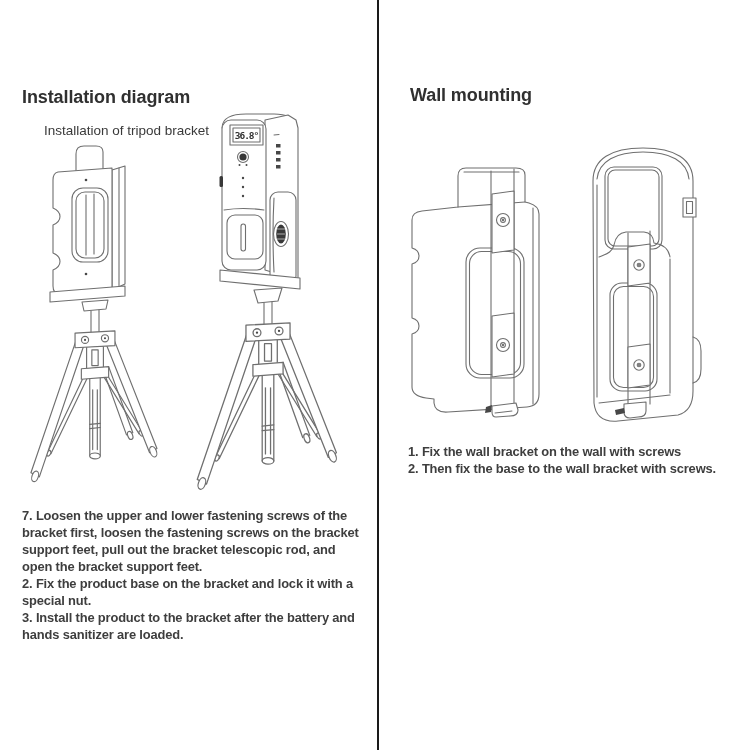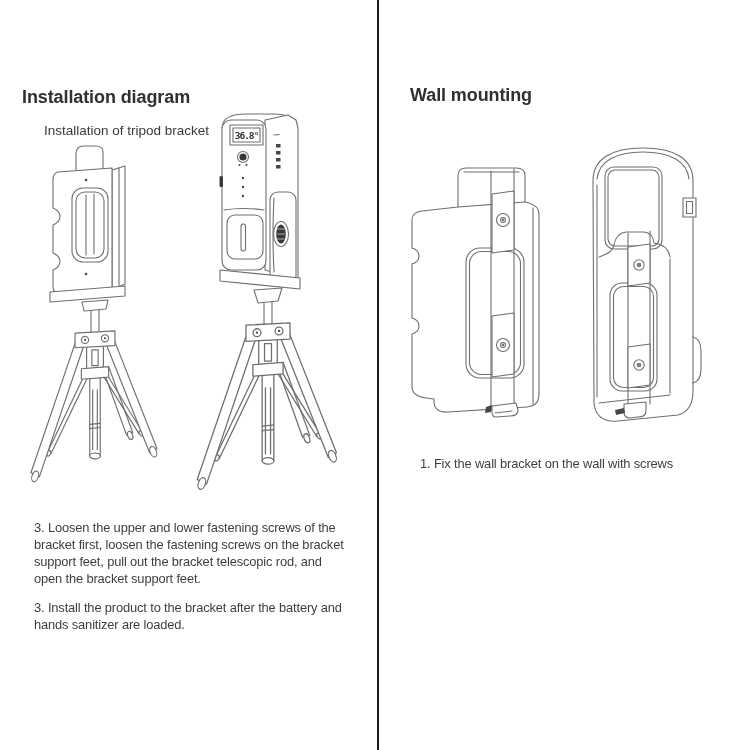--- a/index.html
+++ b/index.html
@@ -11,21 +11,21 @@
   .page{position:relative;width:750px;height:750px;background:var(--bg);
     font-family:"Liberation Sans","DejaVu Sans",sans-serif;overflow:hidden;}
   .divider{position:absolute;left:377px;top:0;width:1.5px;height:750px;background:var(--divider);}
   .h1{position:absolute;font-size:18px;font-weight:700;color:var(--heading);letter-spacing:-.1px;}
   .h1.left{left:22px;top:87px;}
   .h1.right{left:410px;top:85px;text-align:right;}
   .sub{position:absolute;left:33px;top:123px;font-size:13.5px;color:#3a3a3a;margin-left:11px;}
   .instr{position:absolute;font-size:12.9px;line-height:17px;color:var(--text);letter-spacing:-.15px;}
   .instr.left{left:22px;top:507px;width:338px;}
   .instr.right{left:408px;top:444px;width:318px;line-height:16.5px;}
-  .instr p{margin:12px;}
+  .instr p{margin:0;font-weight:bold;}
   .illus{position:absolute;}
   .illus *{stroke:var(--line-art);stroke-width:1.1;fill:none;stroke-linecap:round;stroke-linejoin:round;}
   .illus .w{fill:#ffffff;}
   .illus .dk{fill:var(--ink-dark);stroke:none;}
   .illus .dk2{fill:#383838;stroke:none;}
   .illus .hl{stroke:#ffffff;stroke-width:.6;}
   .illus .lcdtxt{font-family:"DejaVu Sans Mono",monospace;font-size:9.5px;font-weight:bold;
     fill:#2e2e2e;stroke:none;letter-spacing:-1px;}
 </style>
 </head>
@@ -214,21 +214,23 @@
     <g>
       <path class="w" d="M58,263 L80,261 L80,270 Q80,276 72,276 L64,277 Q58,277 58,271 Z"></path>
       <polygon class="dk" points="49,269 58,267 59,272 50,274"></polygon>
     </g>
     <rect class="w" x="117" y="57" width="13" height="19"></rect>
     <rect x="120.5" y="60.5" width="6" height="12"></rect>
     <path d="M127,196 Q135,198 135,210 L135,228 Q135,240 127,242"></path>
   </svg>
 
   <div class="instr left">
-    <p>3. Loosen the upper and lower fastening screws of the bracket first, loosen the fastening screws on the bracket support feet, pull out the bracket telescopic rod, and open the bracket support feet.</p>
+    <p>7. Loosen the upper and lower fastening screws of the bracket first, loosen the fastening screws on the bracket support feet, pull out the bracket telescopic rod, and open the bracket support feet.</p>
+    <p>2. Fix the product base on the bracket and lock it with a special nut.</p>
     <p>3. Install the product to the bracket after the battery and hands sanitizer are loaded.</p>
   </div>
 
   <div class="instr right">
     <p>1. Fix the wall bracket on the wall with screws</p>
+    <p>2. Then fix the base to the wall bracket with screws.</p>
   </div>
 
 </div>
 
 </body></html>

